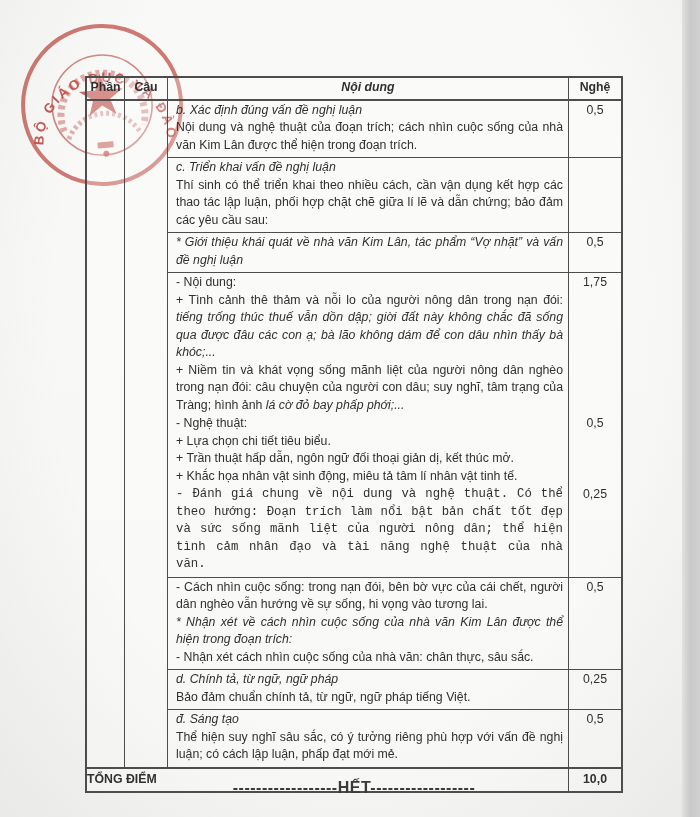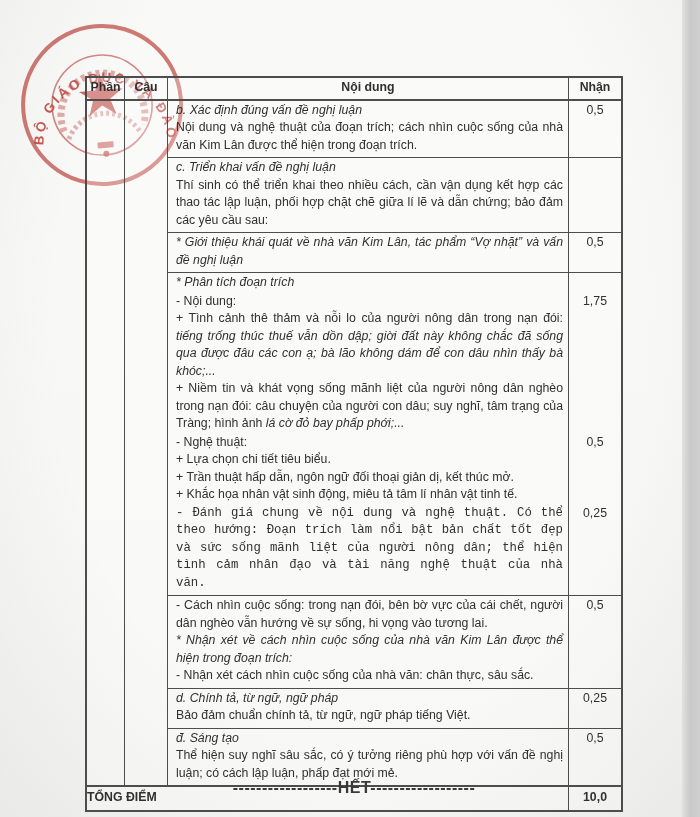--- a/index.html
+++ b/index.html
@@ -28,21 +28,21 @@
     border:2px solid #4d4d4d;
     background:rgba(255,255,255,0.25);
     font-size:12.3px;line-height:17.5px;
     box-sizing:border-box;
   }
   .rubric *{box-sizing:border-box;}
   .hdr{display:flex;font-weight:bold;border-bottom:2px solid #4d4d4d;text-align:center;}
   .hdr>div{padding:1px 0 2px 0;}
   .h-phan{width:38px;border-right:1px solid #4d4d4d;}
   .h-cau{width:43px;border-right:1px solid #4d4d4d;}
-  .h-main{flex:1;border-right:1px solid #4d4d4d;}
+  .h-main{flex:1;border-right:1px solid #4d4d4d;font-style:italic;}
   .h-diem{width:52px;}
   .bodywrap{display:flex;border-bottom:2px solid #4d4d4d;}
   .e-phan{width:38px;border-right:1px solid #4d4d4d;}
   .e-cau{width:43px;border-right:1px solid #4d4d4d;}
   .rowsstack{flex:1;display:flex;flex-direction:column;}
   .rrow{display:flex;border-bottom:1px solid #4d4d4d;}
   .rrow:last-child{border-bottom:none;}
   .cell{flex:1;border-right:1px solid #4d4d4d;padding:1px 5px 3px 8px;text-align:justify;}
   .score{width:52px;text-align:center;padding-top:1px;}
   .group{display:flex;flex-direction:column;border-bottom:1px solid #4d4d4d;}
@@ -85,21 +85,21 @@
       <circle cx="92" cy="146" r="3" opacity="0.8"></circle>
     </g>
   </svg>
 
   <div class="rubric">
 
     <div class="hdr">
       <div class="h-phan">Phần</div>
       <div class="h-cau">Câu</div>
       <div class="h-main">Nội dung</div>
-      <div class="h-diem">Nhận</div>
+      <div class="h-diem">Nghệ</div>
     </div>
 
     <div class="bodywrap">
       <div class="e-phan"></div>
       <div class="e-cau"></div>
 
       <div class="rowsstack">
 
         <div class="rrow">
           <div class="cell">
@@ -118,26 +118,20 @@
         </div>
 
         <div class="rrow">
           <div class="cell">
             <p class="para it">* Giới thiệu khái quát về nhà văn Kim Lân, tác phẩm “Vợ nhặt” và vấn đề nghị luận</p>
           </div>
           <div class="score">0,5</div>
         </div>
 
         <div class="group">
-          <div class="subrow">
-            <div class="cell">
-              <p class="para it">* Phân tích đoạn trích</p>
-            </div>
-            <div class="score"></div>
-          </div>
 
           <div class="subrow">
             <div class="cell">
               <p class="para">- Nội dung:</p>
               <p class="para"><span>+ Tình cảnh thê thảm và nỗi lo của người nông dân trong nạn đói: </span><span class="it">tiếng trống thúc thuế vẫn dồn dập; giời đất này không chắc đã sống qua được đâu các con ạ; bà lão không dám để con dâu nhìn thấy bà khóc;...</span></p>
               <p class="para"><span>+ Niềm tin và khát vọng sống mãnh liệt của người nông dân nghèo trong nạn đói: câu chuyện của người con dâu; suy nghĩ, tâm trạng của Tràng; hình ảnh </span><span class="it">lá cờ đỏ bay phấp phới;...</span></p>
             </div>
             <div class="score">1,75</div>
           </div>
 

